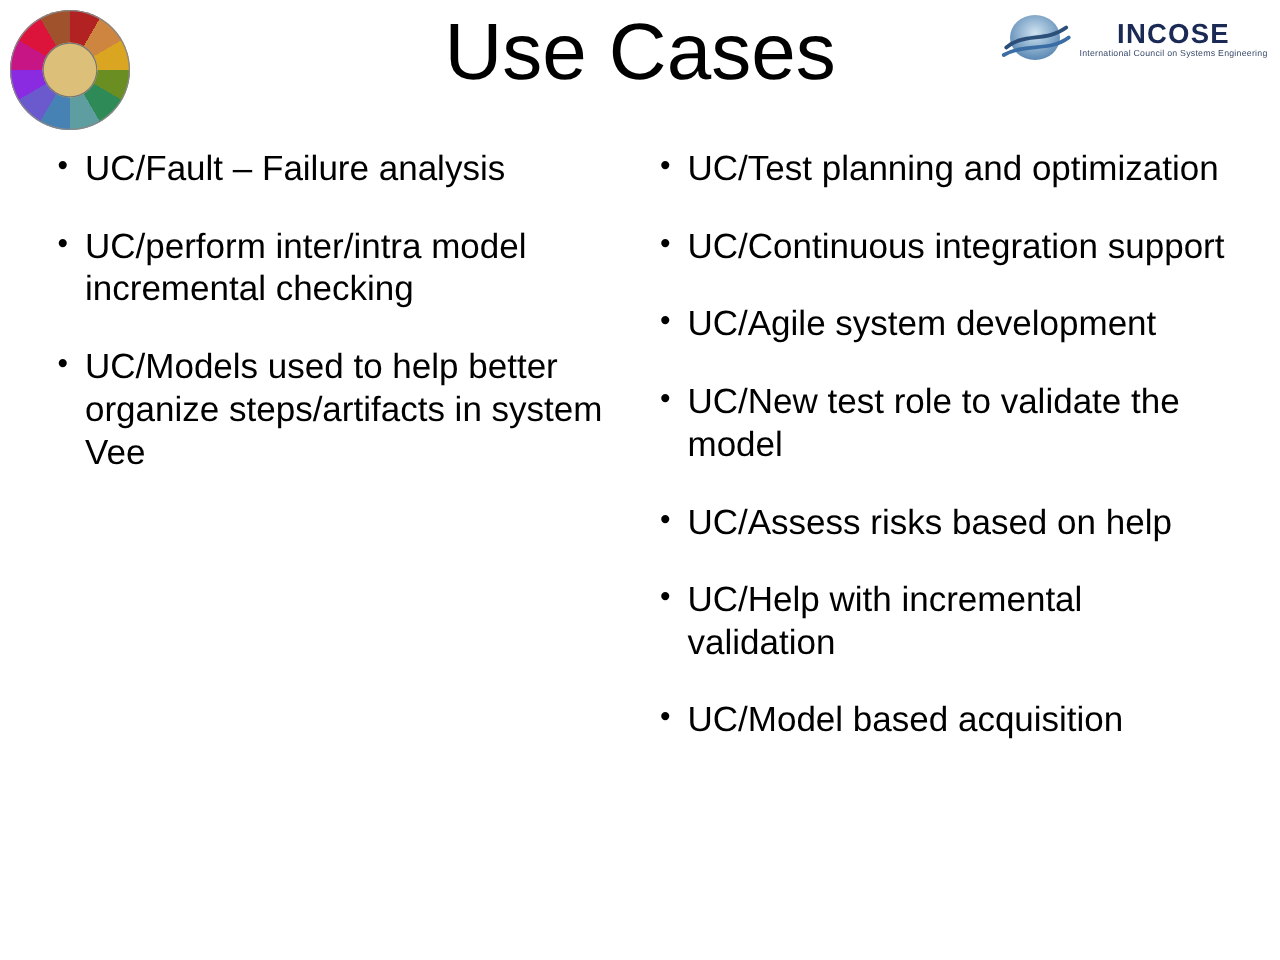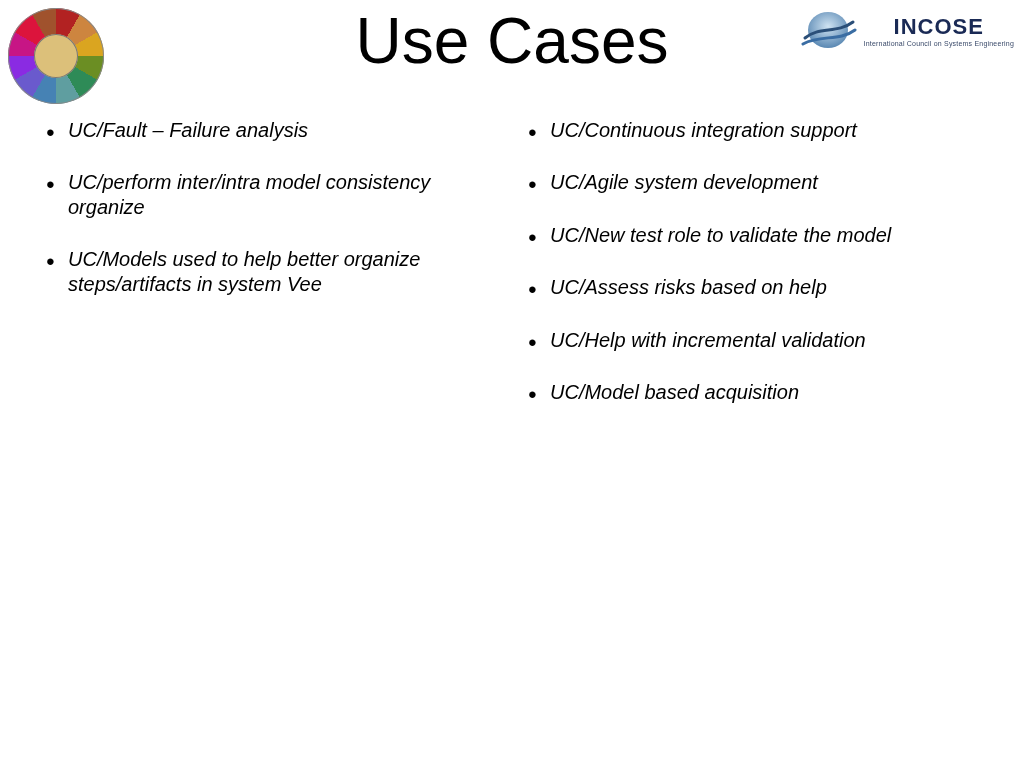--- a/index.html
+++ b/index.html
@@ -76,24 +76,23 @@
     flex: 1 1 0;
   }
   ul.bullets {
     list-style: none;
     padding: 0;
     margin: 0;
   }
   ul.bullets > li {
     position: relative;
     padding-left: 28px;
-    font-size: 20px;
+    font-size: 28px;
     line-height: 1.22;
     margin-bottom: 28px;
-    font-style: italic;
   }
   ul.bullets > li::before {
     content: "•";
     position: absolute;
     left: 6px;
     top: 0;
     font-size: 24px;
     line-height: 1.22;
   }
   
@@ -160,26 +159,27 @@
         <div class="incose-text">INCOSE</div>
         <div class="incose-sub">International Council on Systems Engineering</div>
       </span>
     </div>
   </div>
 
   <div class="content">
     <div class="col">
       <ul class="bullets">
         <li>UC/Fault – Failure analysis</li>
-        <li>UC/perform inter/intra model consistency organize</li>
+        <li>UC/perform inter/intra model incremental checking</li>
         <li>UC/Models used to help better organize steps/artifacts in system Vee</li>
       </ul>
     </div>
     <div class="col">
       <ul class="bullets">
+        <li>UC/Test planning and optimization</li>
         <li>UC/Continuous integration support</li>
         <li>UC/Agile system development</li>
         <li>UC/New test role to validate the model</li>
         <li>UC/Assess risks based on help</li>
         <li>UC/Help with incremental validation</li>
         <li>UC/Model based acquisition</li>
       </ul>
     </div>
   </div>
 

